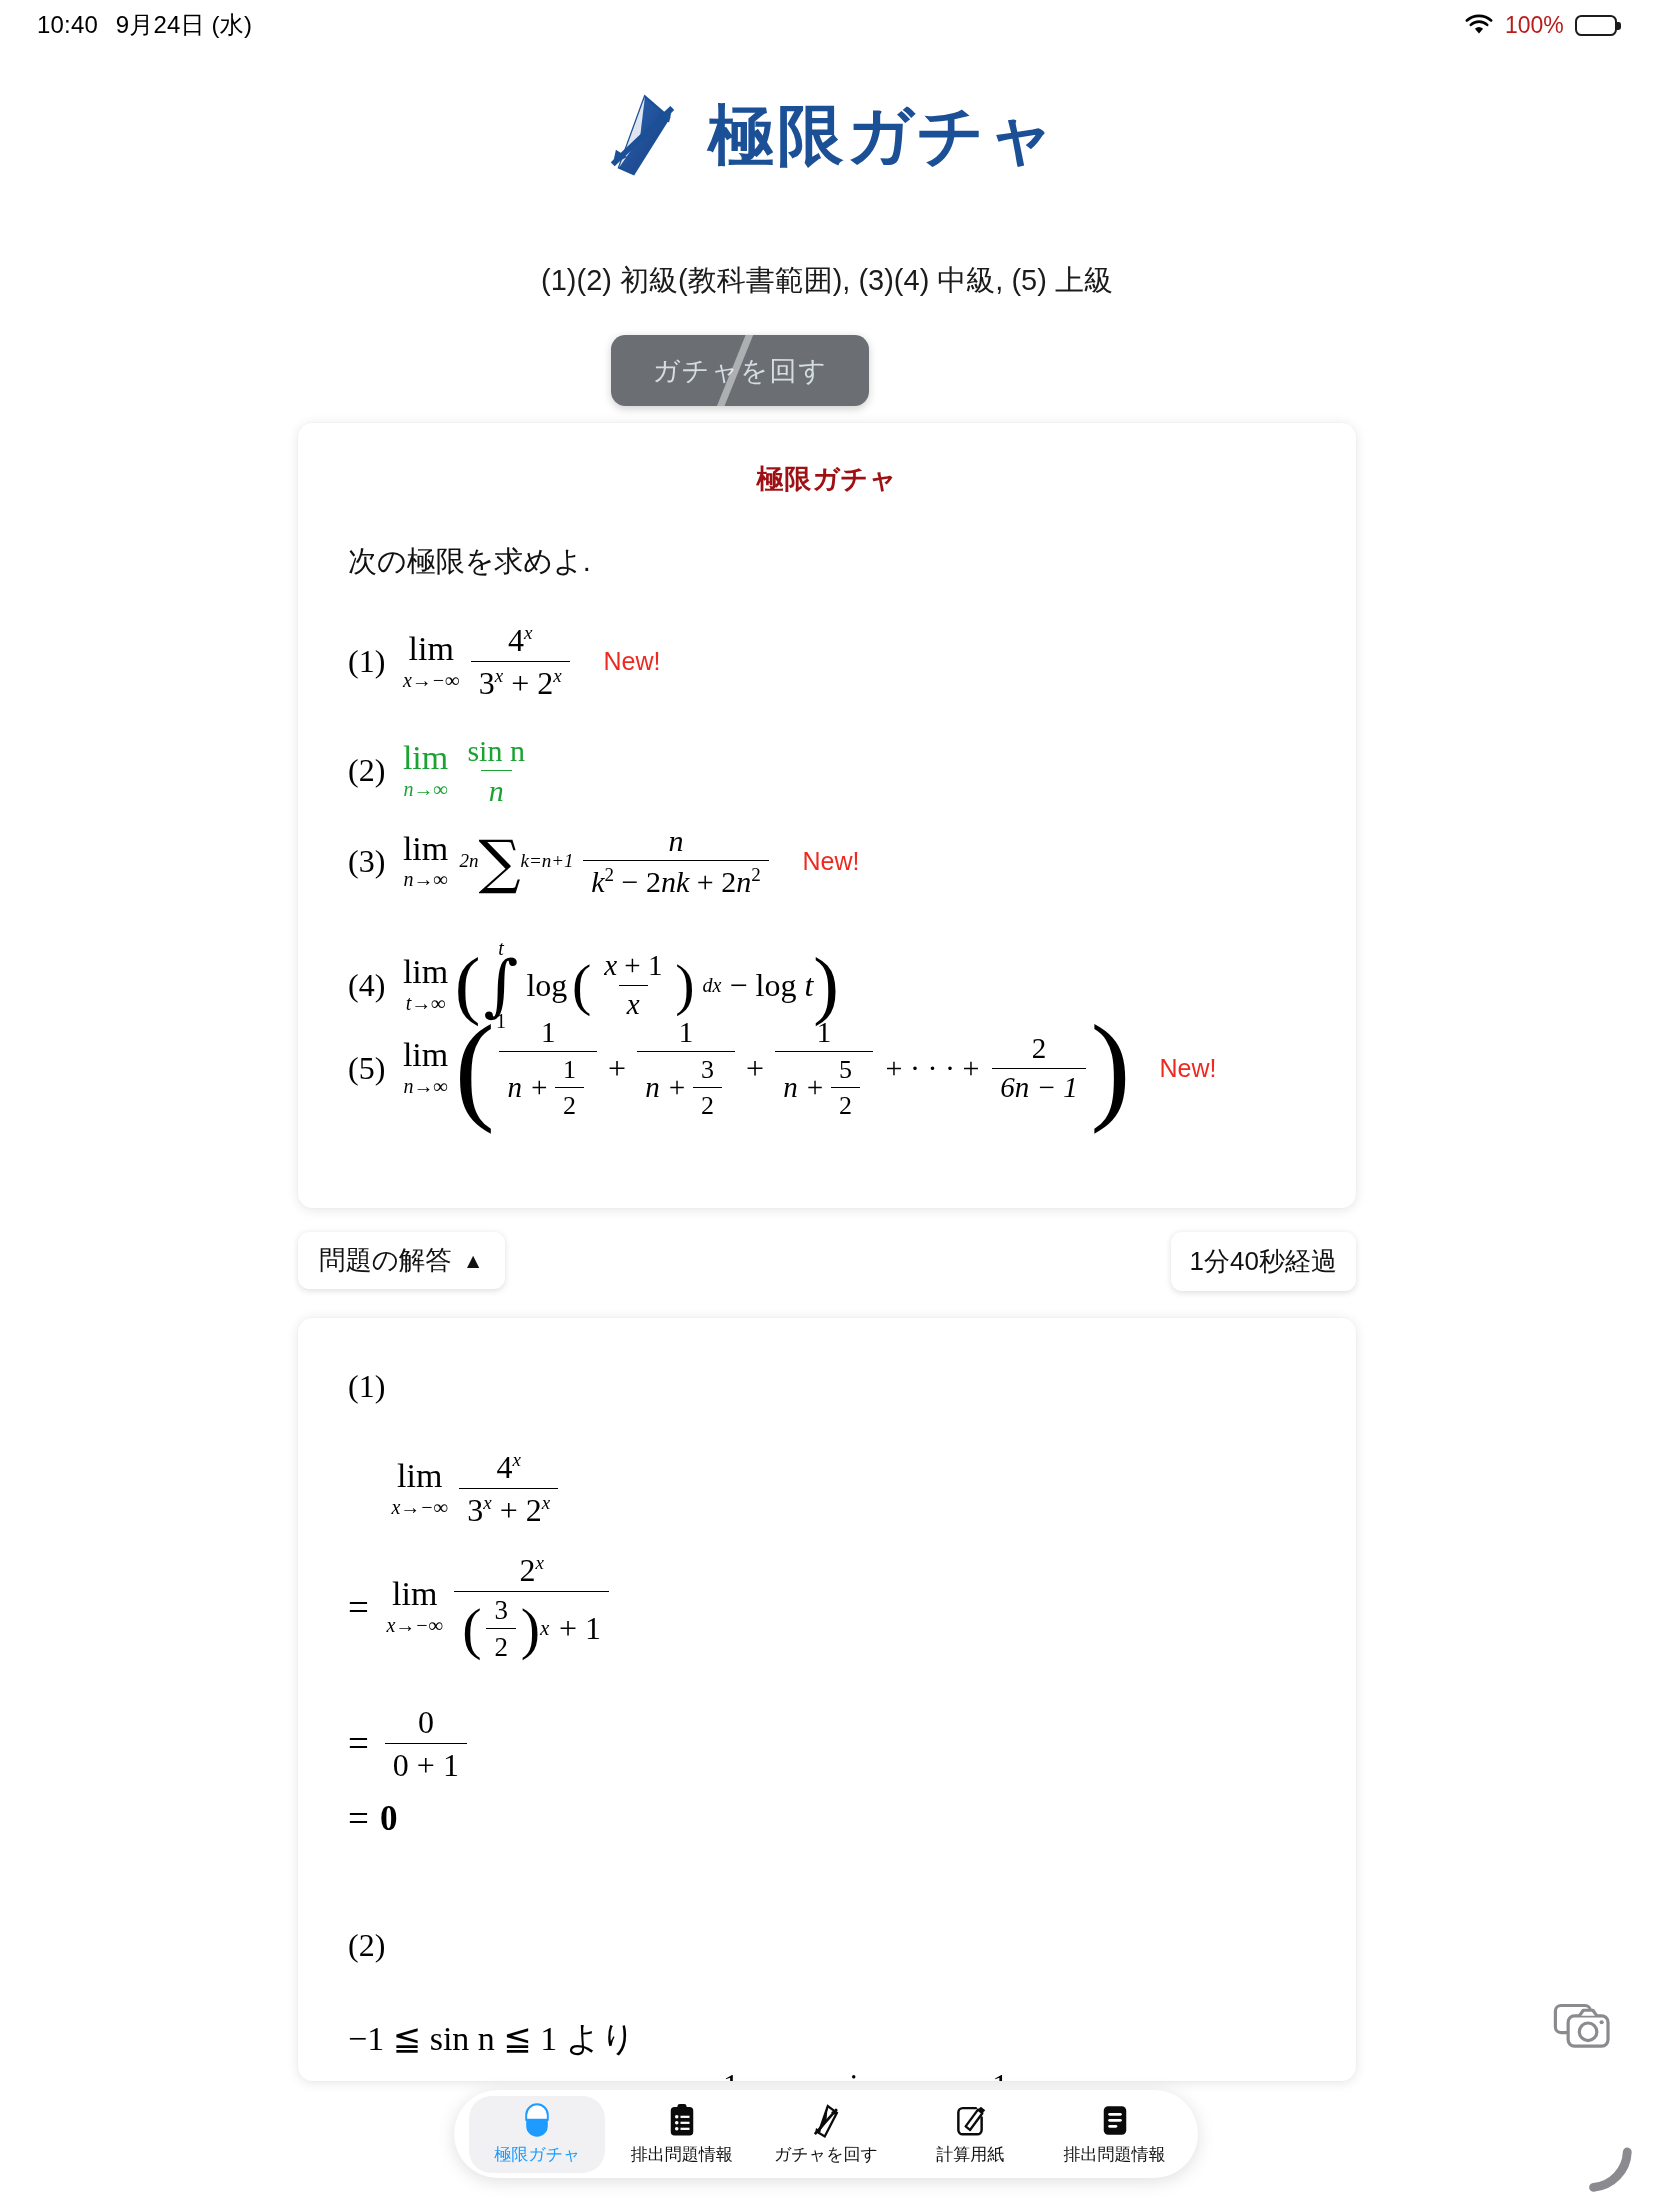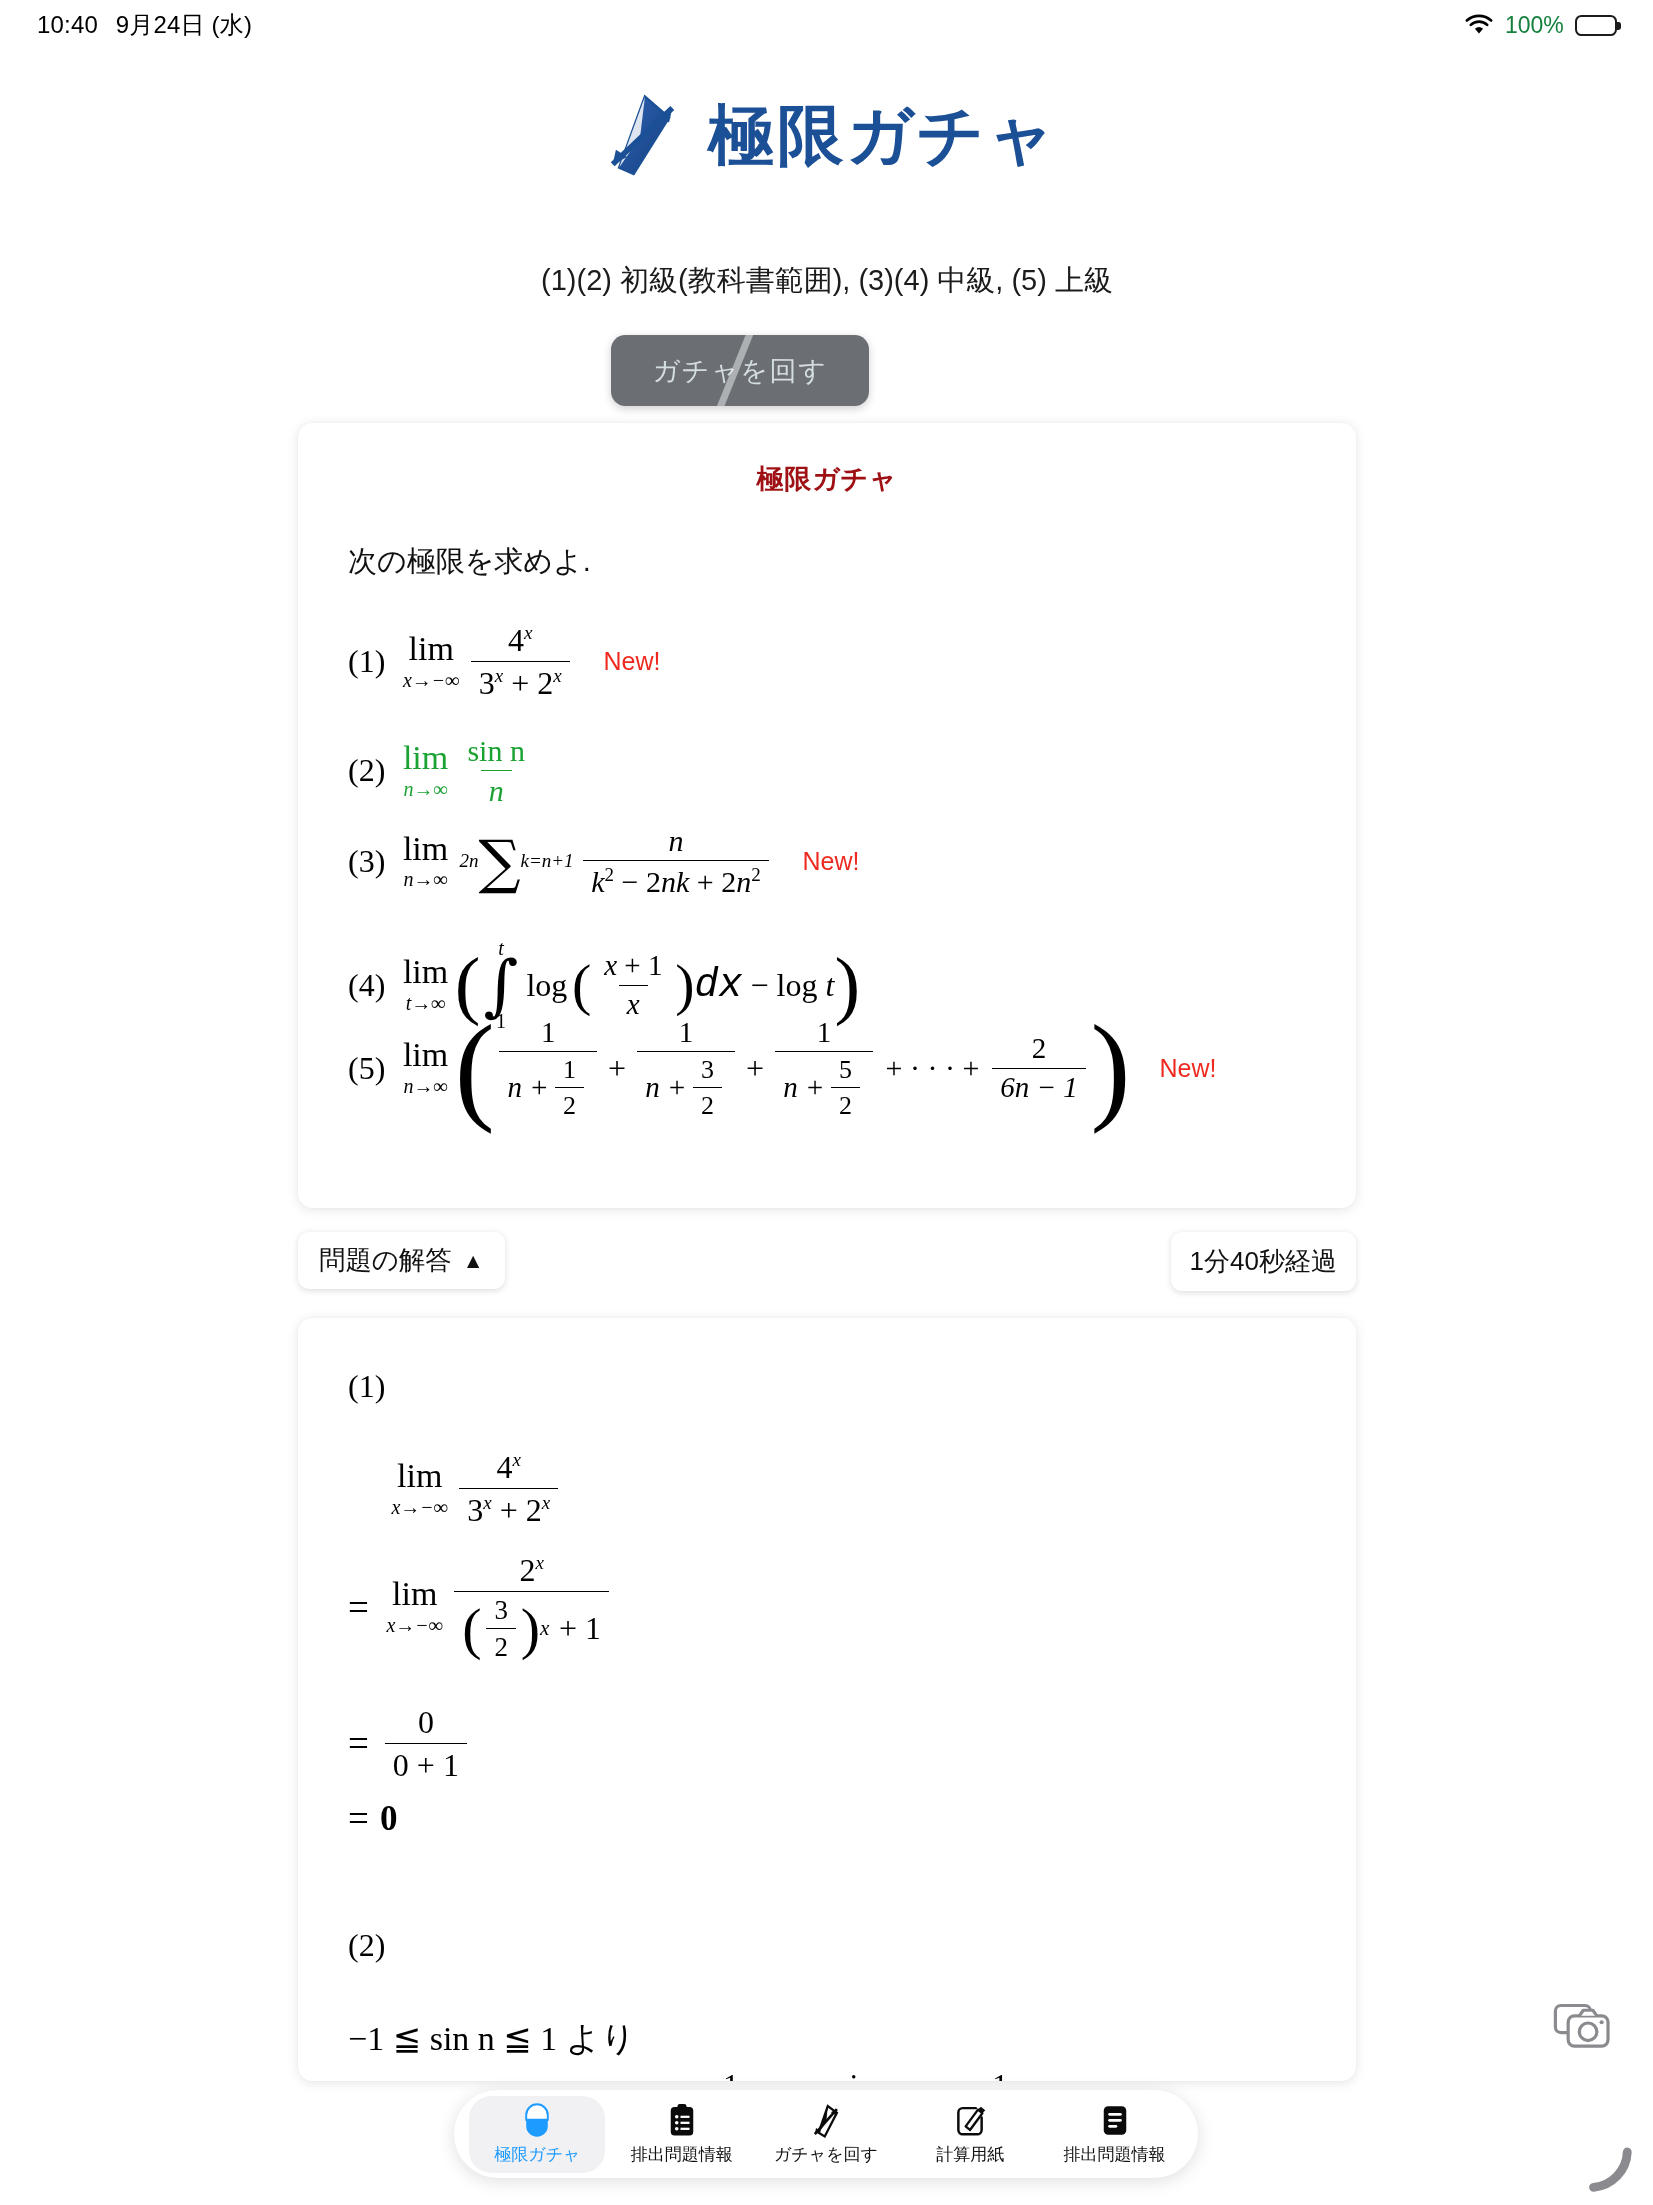--- a/index.html
+++ b/index.html
@@ -14,21 +14,21 @@
   
   .statusbar {
     position: absolute; top: 0; left: 0; width: 1654px; height: 50px;
     display: flex; align-items: center; justify-content: space-between;
     padding: 0 37px;
   }
   .sb-left { display: flex; align-items: baseline; gap: 17.6px; font-size: 24px; color: #000; letter-spacing: 0.2px; }
   .sb-right { display: flex; align-items: center; gap: 11.2px; }
   .wifi { width: 30px; height: 22.4px; position: relative; }
   .wifi svg { display:block; }
-  .pct { font-size: 23px; color: #15803d; }
+  .pct { font-size: 23px; color: #b91c1c; }
   .batt {
     width: 42px; height: 21px; border: 2.4px solid #1c1c1e; border-radius: 6.4px;
     position: relative; padding: 1.6px;
   }
   .batt .fill { width: 100%; height: 100%; background: #000; border-radius: 3.2px; }
   .batt:after {
     content: ""; position: absolute; right: -6.4px; top: 5.6px;
     width: 4px; height: 8px; background: #1c1c1e; border-radius: 0 2.4px 2.4px 0;
   }
 
@@ -281,21 +281,21 @@
         <span class="ig">∫</span>
         <span class="ib">1</span>
       </span>
       <span style="font-size:32px; margin:0 4.8px;">log</span>
       <span class="pmed">(</span>
       <span class="frac">
         <span class="num" style="font-size:29px;"><span class="mi">x</span> + 1</span>
         <span class="den mi" style="font-size:29px;">x</span>
       </span>
       <span class="pmed">)</span>
-      <span style="font-size:40px; margin-left:0;font-family:Liberation Mono, monospace;" class="mi">dx</span>
+      <span style="font-size:20px; margin-left:8px;" class="mi">dx</span>
       <span style="font-size:32px; margin:0 8px;">−</span>
       <span style="font-size:32px;">log<span class="mi"> t</span></span>
       <span class="pbig">)</span>
     </div>
 
     <div class="qrow math" id="q5">
       <span class="qnum">(5)</span>
       <span class="lim">
         <span class="lim-top">lim</span>
         <span class="lim-sub mi">n→∞</span>

